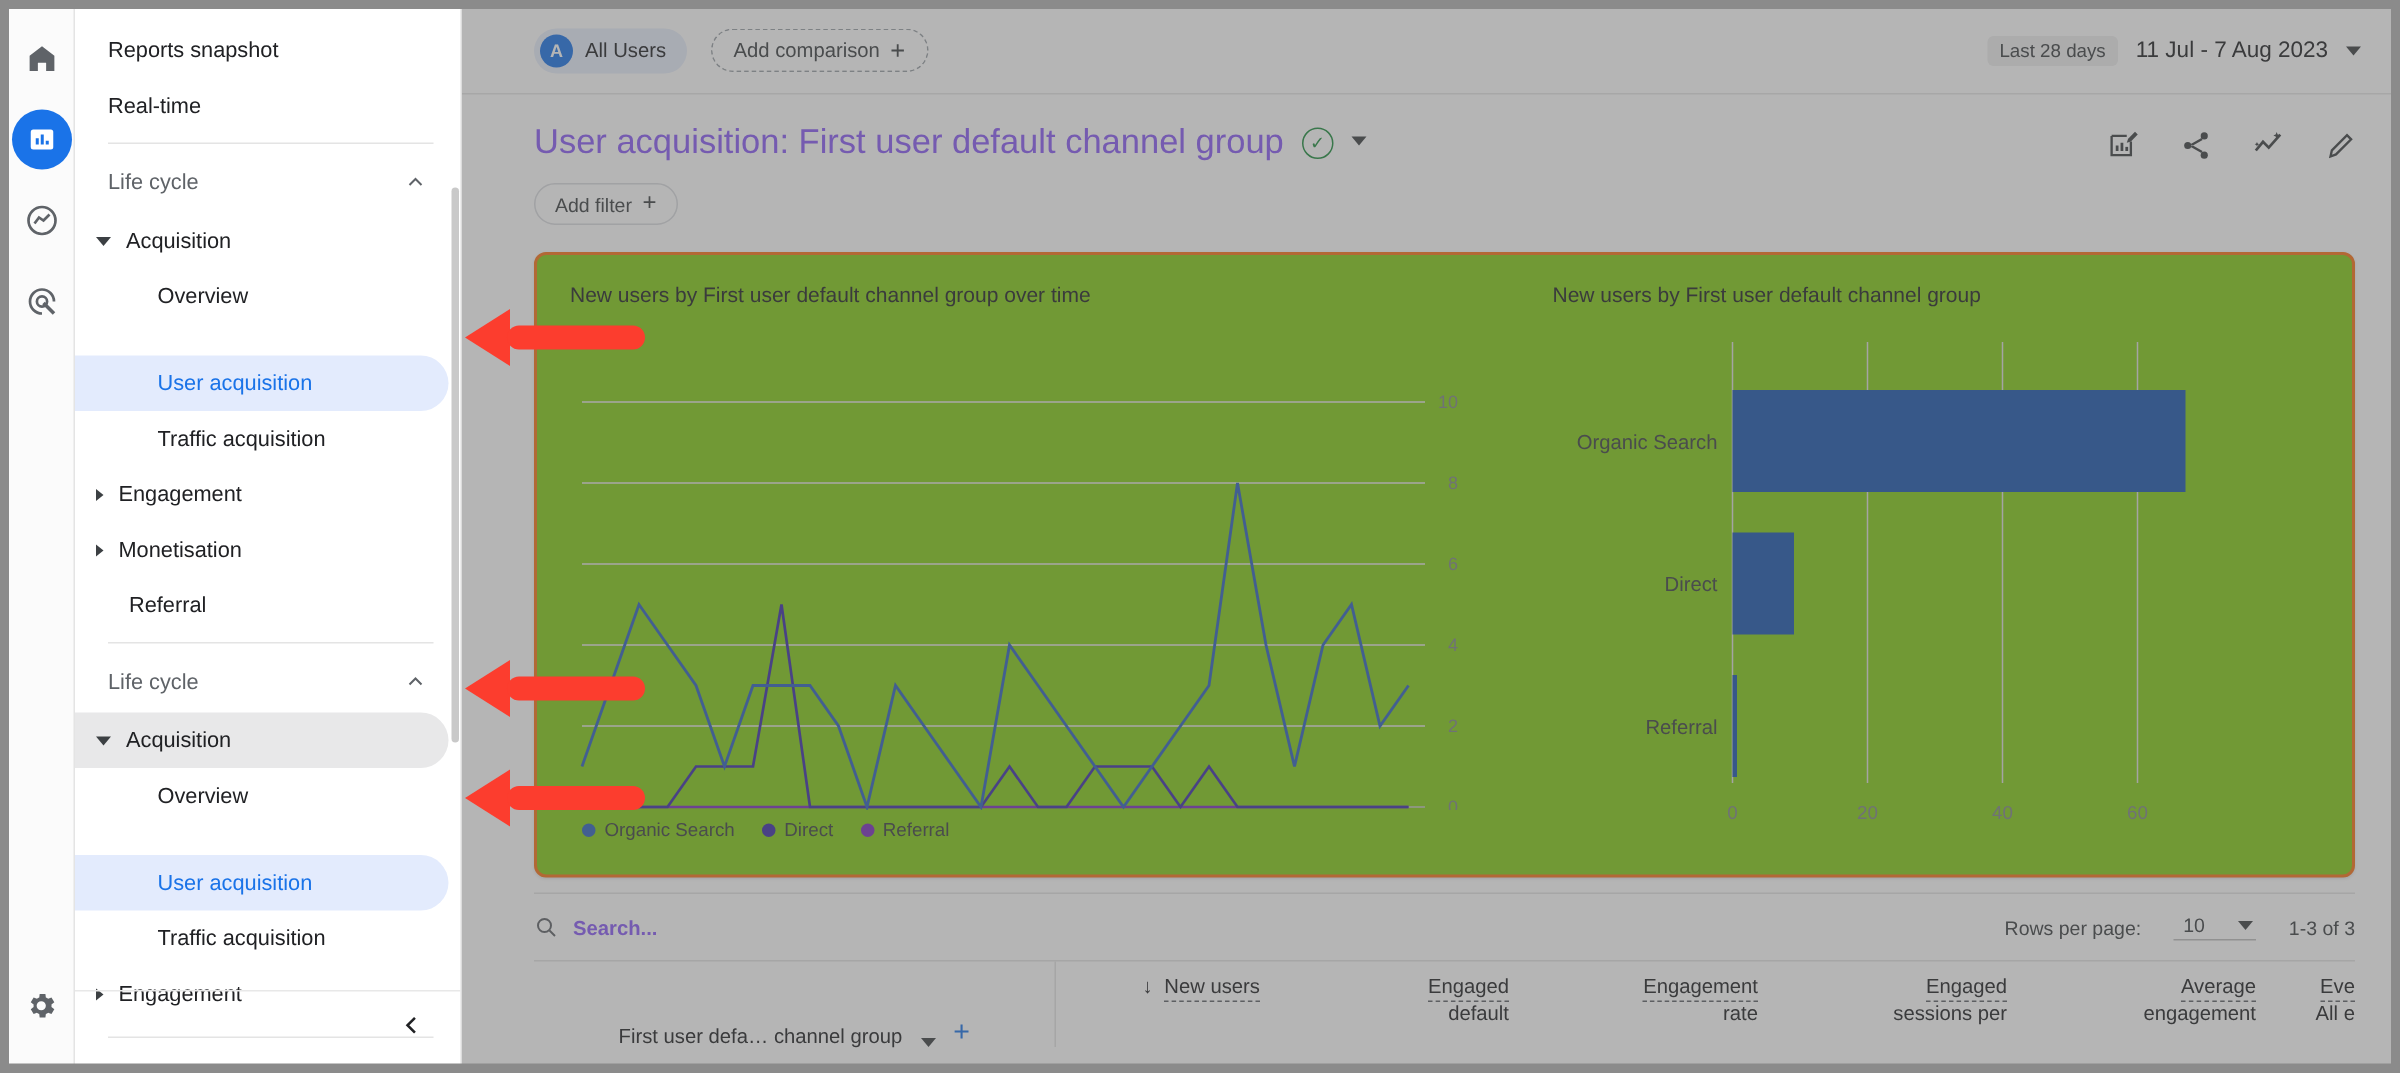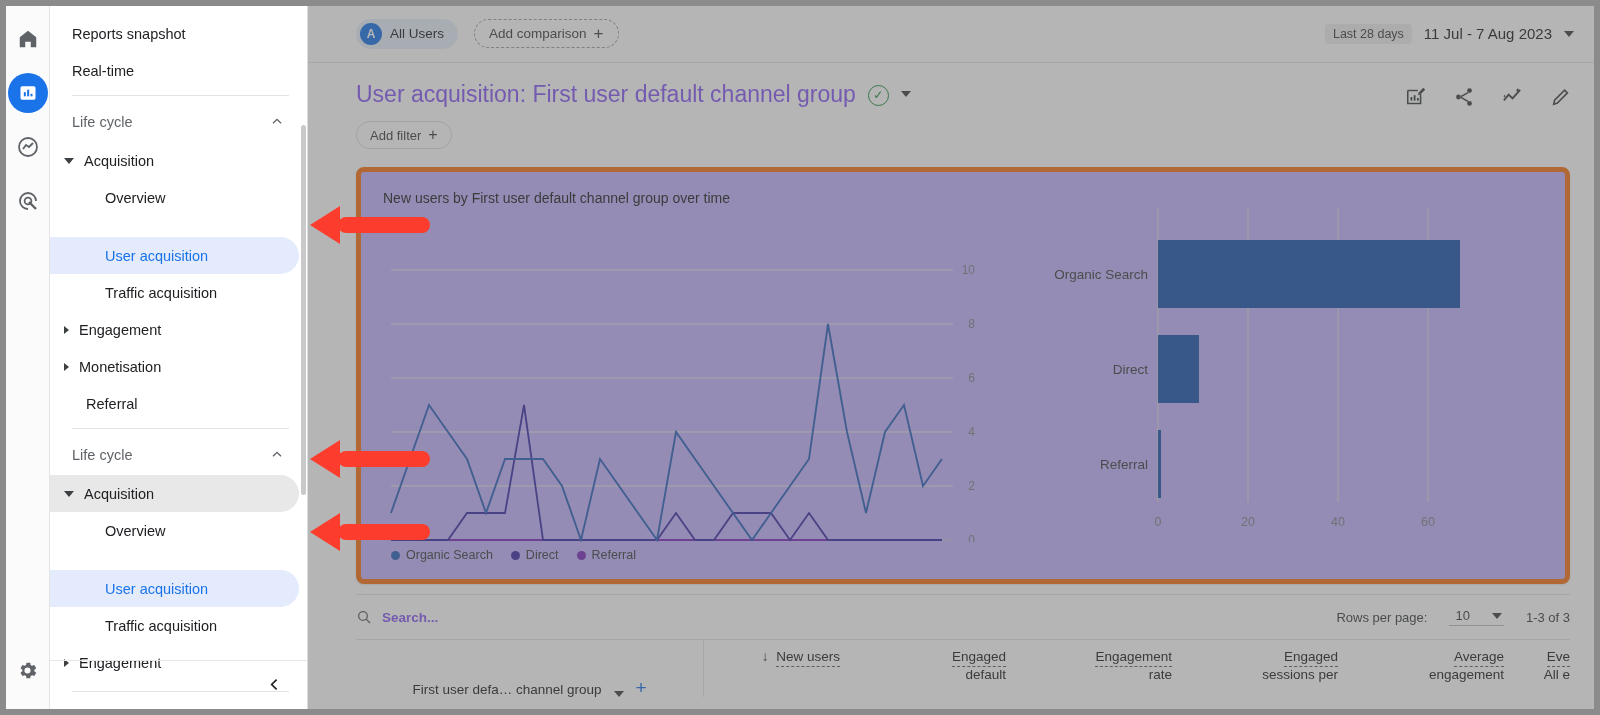--- a/index.html
+++ b/index.html
@@ -180,22 +180,22 @@
   .addfilter-row { padding: 9px 0 0 48px; }
   .chip-addfilter {
     display: inline-flex; align-items: center; gap: 7px;
     border: 1px solid #dadce0; border-radius: 16px;
     padding: 5px 13px; font-size: 13px; color: #3c4043;
   }
 
   
   .cards {
     margin: 18px 24px 0 48px;
-    background: #c4b5fd;
-    border: 5px solid #f97316;
+    background: #84cc16;
+    border: 2px solid #f97316;
     border-radius: 8px;
     height: 417px;
     display: flex;
     position: relative;
     box-shadow: 0 1px 2px rgba(60,64,67,.14);
   }
   .card { position: relative; padding: 18px 22px 10px 22px; }
   .card.left { width: 655px; border-right: 0; }
   .card.right { flex: 1; }
   .card-title { font-size: 14px; color: #202124; margin-bottom: 6px; }
@@ -501,20 +501,21 @@
             <span>Direct</span>
           </span>
           <span class="legend-item">
             <span class="dot" style="background:#7b2fbe"></span>
             <span>Referral</span>
           </span>
         </div>
       </div>
 
       <div class="card right">
+        <div class="card-title">New users by First user default channel group</div>
         <svg class="plot" width="470" height="355" viewBox="0 0 470 355">
 
           <g stroke="#e0e0e0" stroke-width="1">
             <line x1="120" y1="18" x2="120" y2="312"></line>
             <line x1="210" y1="18" x2="210" y2="312"></line>
             <line x1="300" y1="18" x2="300" y2="312"></line>
             <line x1="390" y1="18" x2="390" y2="312"></line>
           </g>
 
           <rect x="120" y="50" width="302" height="68" fill="#1a56b0"></rect>

